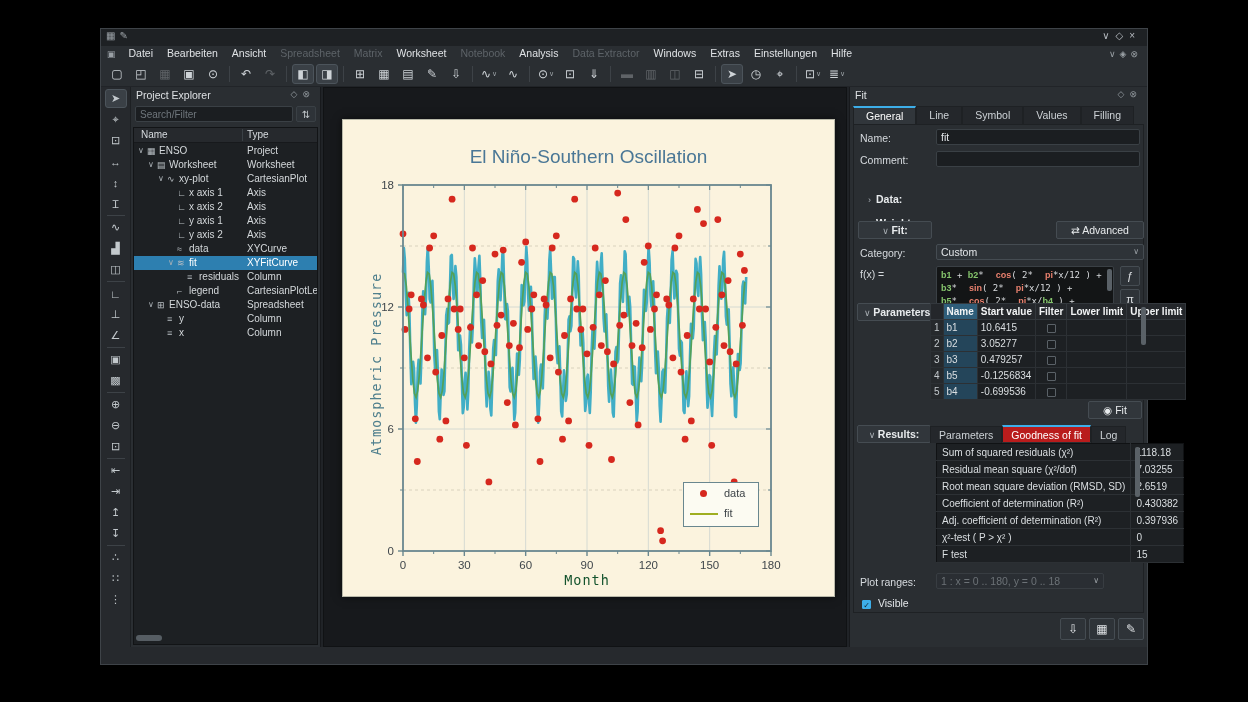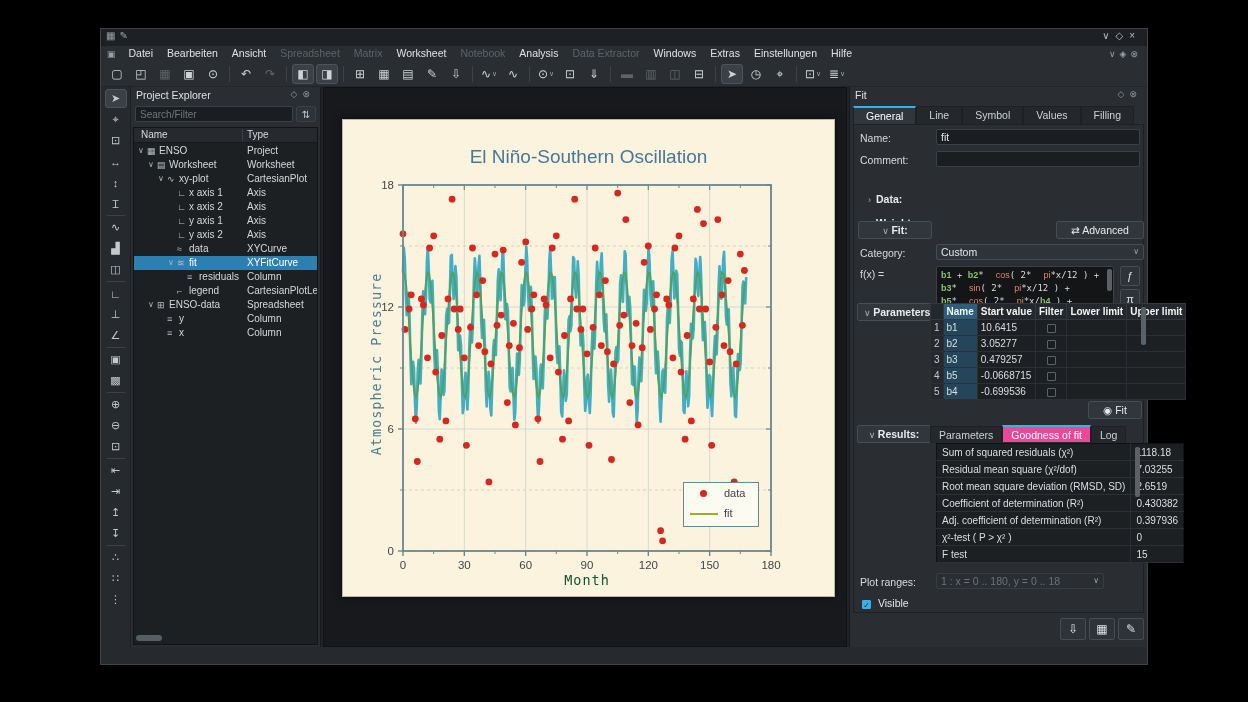--- a/index.html
+++ b/index.html
@@ -89,36 +89,36 @@
   .fsec .ch { color:#aab0b5; font-weight:normal; margin-right:5px; font-size:9px;}
   .fbtn { position:absolute; background:#31363b; border:1px solid #454c52; border-radius:2px; color:#e8ebed;
           font-size:10.5px; text-align:center; }
   .fselect { position:absolute; height:16px; background:#2e3338; border:1px solid #454c52; border-radius:2px;
              color:#e3e6e9; font-size:10.5px; padding:0 4px; line-height:14px;}
   .fselect .arr { position:absolute; right:4px; top:0; color:#9aa0a5; font-size:8px; }
   .fselect.disabled { color:#6c7277; border-color:#383d42; background:#2a2e33; }
   .formula { position:absolute; background:#131516; border:1px solid #3a4045; border-radius:2px;
              font-family:"DejaVu Sans Mono", monospace; font-size:9px; line-height:13px; color:#d8dbde;
              padding:2px 10px 2px 4px; overflow:hidden; }
-  .formula .v { color:#86c56d; font-weight:bold; } .formula .f { color:#e8806e; font-weight:normal;padding-left:12px; }
+  .formula .v { color:#86c56d; font-weight:bold; } .formula .f { color:#e8806e; font-weight:bold;padding-left:12px; }
   .vscroll { position:absolute; width:5px; background:#5a6167; border-radius:2px; }
   .smallbtn { position:absolute; width:20px; height:20px; background:#2e3338; border:1px solid #454c52; border-radius:2px;
               color:#dfe2e5; font-size:11px; text-align:center; line-height:18px; }
   table.ptable { position:absolute; border-collapse:collapse; font-size:10px; color:#dbdfe2;
                  background:#1d2023; border:1px solid #3daee9; }
   table.ptable th { background:#24272b; color:#f2f4f5; font-weight:bold; border:1px solid #33383d; height:16px; padding:0 3px; white-space:nowrap;}
   table.ptable th.namehdr { background:#2f5e7a; }
   table.ptable td { border:1px solid #2c3034; height:16px; padding:0 3px; white-space:nowrap; overflow:hidden;}
   table.ptable td.num { background:#26292c; color:#c3c8cc; text-align:center; width:12px;}
   table.ptable td.pname { background:#24455a; }
   .cbox { display:inline-block; width:9px; height:9px; border:1px solid #5a6167; background:#1b1e21; border-radius:1px; vertical-align:middle;}
   .cbox.checked { background:#3daee9; border-color:#3daee9; color:#10242f; font-size:8px; line-height:9px; text-align:center; }
   .rtab { padding:0 8px; height:17px; line-height:16px; font-size:10.5px; color:#cdd2d6;
           border:1px solid #1e2124; border-bottom:none; background:#24272b; display:inline-block;}
-  .rtab.active { background:#ec4899; border-top:2px solid #3daee9; color:#fff; }
+  .rtab.active { background:#b91c1c; border-top:2px solid #3daee9; color:#fff; }
   table.rtable { position:absolute; border-collapse:collapse; font-size:10px; color:#dbdfe2; background:#1d2023;
                  border:1px solid #101214; }
   table.rtable td { border-bottom:1px solid #2c3034; height:17px; padding:0 5px; white-space:nowrap; overflow:hidden;}
   table.rtable td.val { border-left:1px solid #2c3034; width:52px; }
   .visrow { position:absolute; font-size:10.5px; color:#e3e6e9; }
   .bbtn { position:absolute; width:26px; height:22px; background:#2e3338; border:1px solid #454c52; border-radius:2px;
           color:#dfe2e5; font-size:12px; text-align:center; line-height:20px; }
   
   .statusbar { position:absolute; left:0; bottom:0; right:0; height:17px; background:#1f2327; border-top:1px solid #121416;
                color:#c4c9cd; font-size:10px; }
@@ -588,21 +588,21 @@
       <td class="num">3</td>
                 <td class="pname">b3</td>
                 <td>0.479257</td>
       <td style="text-align:center"><span class="cbox"></span></td>
       <td></td>
                 <td></td>
               </tr>
               <tr>
       <td class="num">4</td>
                 <td class="pname">b5</td>
-                <td>-0.0668715</td>
+                <td>-0.1256834</td>
       <td style="text-align:center"><span class="cbox"></span></td>
       <td></td>
                 <td></td>
               </tr>
               <tr>
       <td class="num">5</td>
                 <td class="pname">b4</td>
                 <td>-0.699536</td>
       <td style="text-align:center"><span class="cbox"></span></td>
       <td></td>

